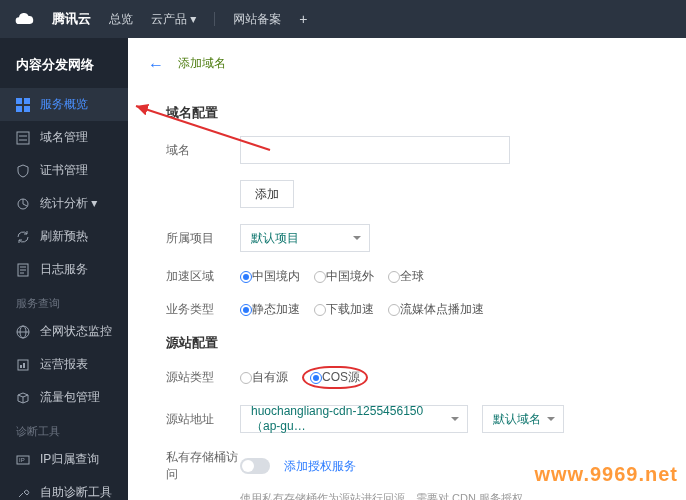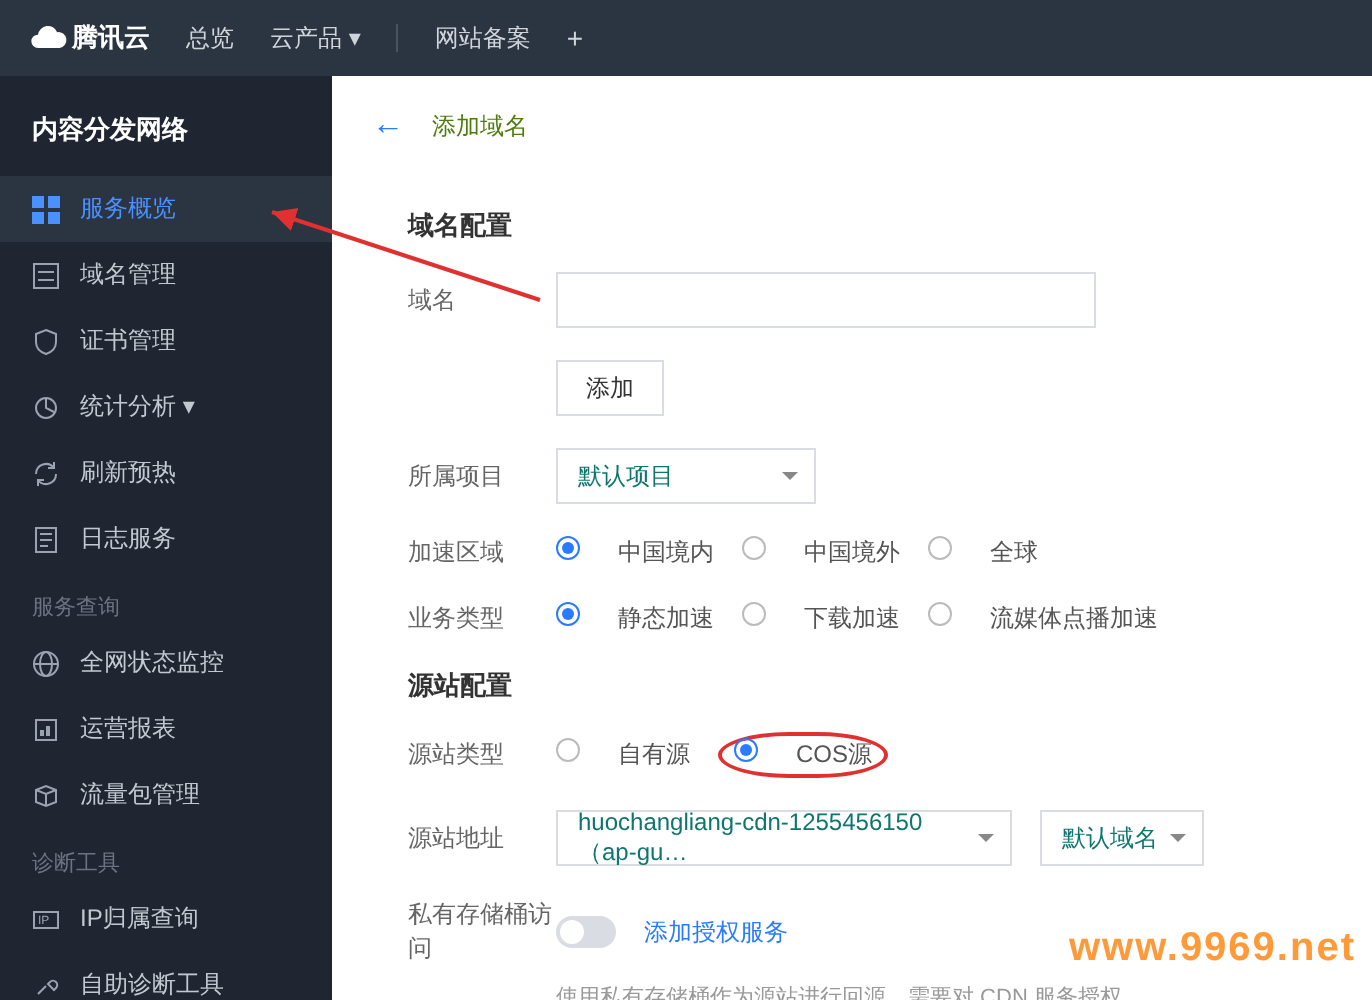--- a/index.html
+++ b/index.html
@@ -1,46 +1,46 @@
 <!DOCTYPE html>
 <html><head>
 <meta charset="utf-8">
 <style>
 *{margin:0;padding:0;box-sizing:border-box}
 body{font-family:"Microsoft YaHei","PingFang SC",sans-serif;font-size:12px;color:#333;background:#f5f6f7;width:686px;height:500px;overflow:hidden;position:relative}
 .topbar{height:38px;background:#2b3441;display:flex;align-items:center;padding:0 14px;color:#cfd4da}
-.logo-wrap{display:flex;align-items:center;gap:2px;margin-right:18px}
+.logo-wrap{display:flex;align-items:center;gap:18px;margin-right:18px}
 .logo-wrap svg{width:20px;height:20px}
 .brand{font-size:13px;font-weight:bold;color:#fff}
 .topnav{display:flex;align-items:center;gap:18px;font-size:12px}
 .topnav span{cursor:pointer;color:#cfd4da}
 .topnav .divider{width:1px;height:14px;background:#4a5360}
 .topnav .plus{font-size:14px}
 .main{display:flex;height:calc(500px - 38px)}
-.sidebar{width:166px;background:#1f2631;color:#c3c8d0;padding-top:14px;overflow:hidden}
+.sidebar{width:128px;background:#1f2631;color:#c3c8d0;padding-top:14px;overflow:hidden}
 .side-title{color:#fff;font-size:13px;font-weight:bold;padding:4px 16px 14px}
 .side-item{display:flex;align-items:center;gap:10px;padding:8px 16px;font-size:12px;cursor:pointer}
 .side-item.active{background:#2b3441;color:#4a90ff}
 .side-item .icn{width:14px;height:14px;display:flex;align-items:center;justify-content:center}
 .side-group{color:#6b7380;font-size:11px;padding:10px 16px 4px}
 .content{flex:1;background:#fff;overflow:auto;padding:16px 0 0 20px}
 .page-head{display:flex;align-items:center;gap:14px;margin-bottom:20px}
 .page-head .back{color:#2b7bff;font-size:16px;cursor:pointer}
 .page-title{font-size:12px;color:#4d7c0f}
 .panel{background:#fff;padding:6px 0 0 18px}
 .sect-title{font-size:13px;font-weight:bold;color:#333;margin:6px 0 14px}
 .frow{display:flex;align-items:center;margin-bottom:16px;font-size:12px}
 .flabel{width:74px;color:#666;text-align:left}
 .fctrl{display:flex;align-items:center;gap:14px;flex-wrap:wrap}
 .txt-input{height:28px;border:1px solid #d9dde3;background:#fff;padding:0 8px;font-size:12px;color:#333}
 .txt-input.wide{width:270px}
 .btn{height:28px;padding:0 14px;border:1px solid #d9dde3;background:#fff;color:#333;cursor:pointer;font-size:12px}
 .select{height:28px;border:1px solid #d9dde3;padding:0 22px 0 10px;font-size:12px;color:#0f766e;background:#fff;position:relative;display:flex;align-items:center;cursor:pointer}
 .select::after{content:"";position:absolute;right:8px;top:50%;margin-top:-2px;border:4px solid transparent;border-top-color:#888}
-.radio{display:flex;align-items:flex-start;gap:19px;cursor:pointer;color:#555}
+.radio{display:flex;align-items:center;gap:0;cursor:pointer;color:#555}
 .radio .rdot{width:12px;height:12px;border:1px solid #bbb;border-radius:50%;display:inline-block;position:relative}
 .radio.sel .rdot{border-color:#2b7bff}
 .radio.sel .rdot::after{content:"";position:absolute;left:2px;top:2px;width:6px;height:6px;background:#2b7bff;border-radius:50%}
 .circled{border:2px solid #e03030;border-radius:50%/60%;padding:1px 6px}
 .toggle{width:30px;height:16px;background:#d9dde3;border-radius:8px;position:relative;cursor:pointer}
 .toggle::after{content:"";position:absolute;left:2px;top:2px;width:12px;height:12px;background:#fff;border-radius:50%}
 .link{color:#2b7bff;cursor:pointer}
 .hint{color:#999;font-size:11px;margin-left:74px;margin-top:-8px;margin-bottom:3px}
 .watermark{position:absolute;right:8px;bottom:14px;font-size:20px;font-family:Arial;color:#ff9a3a;font-weight:bold;letter-spacing:1px;pointer-events:none}
 .arrow-ann{position:absolute;left:130px;top:100px;pointer-events:none}

